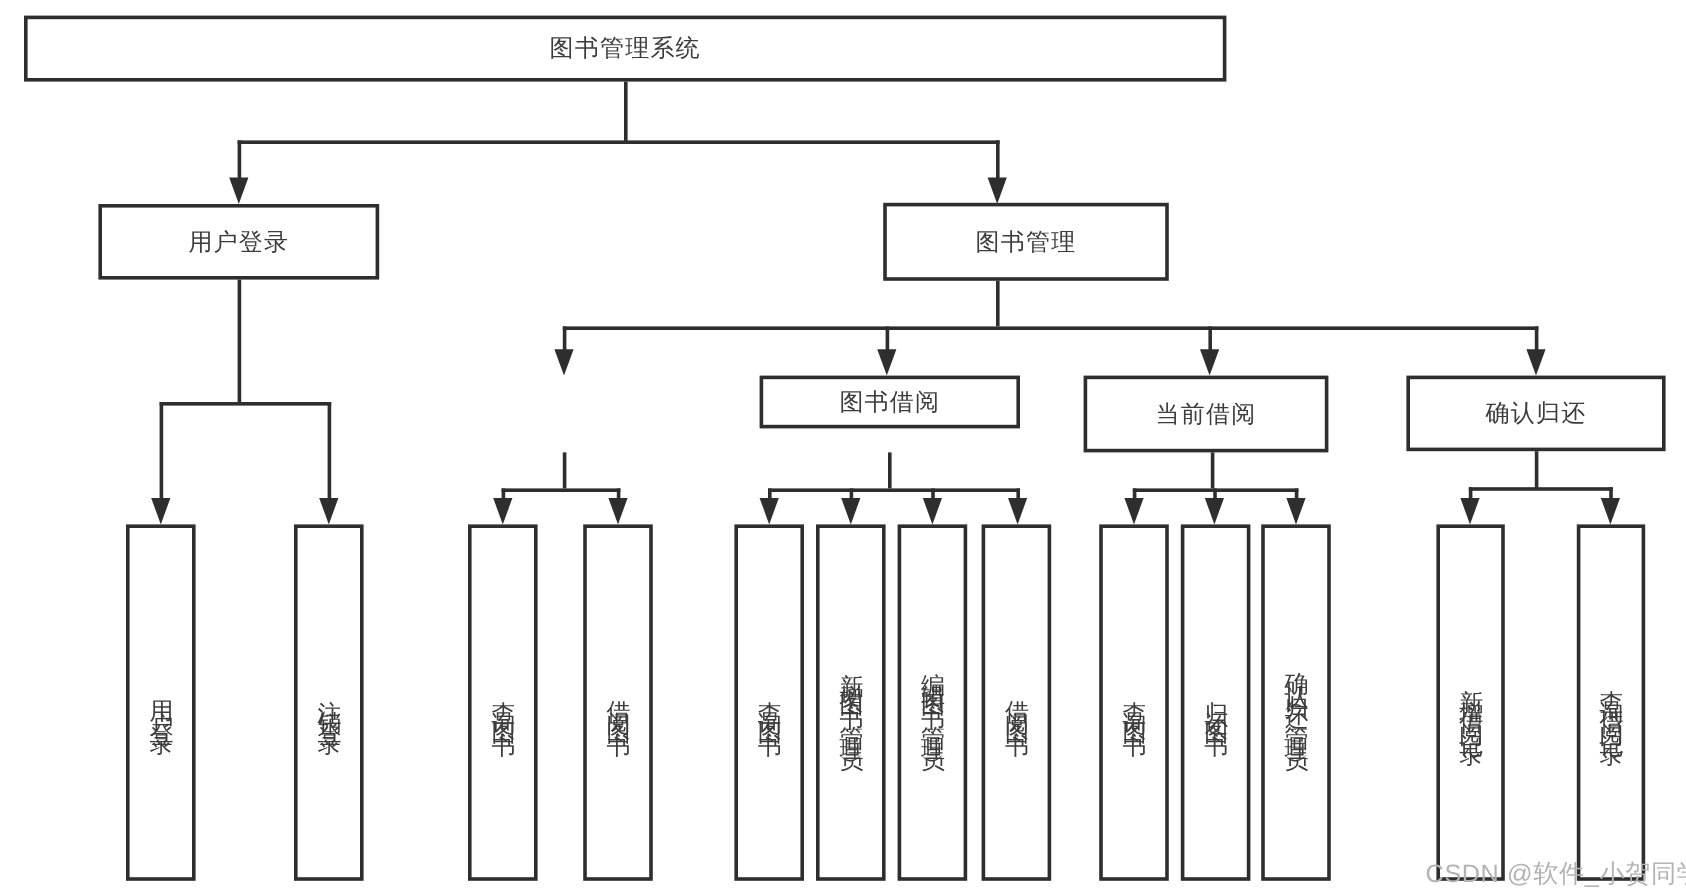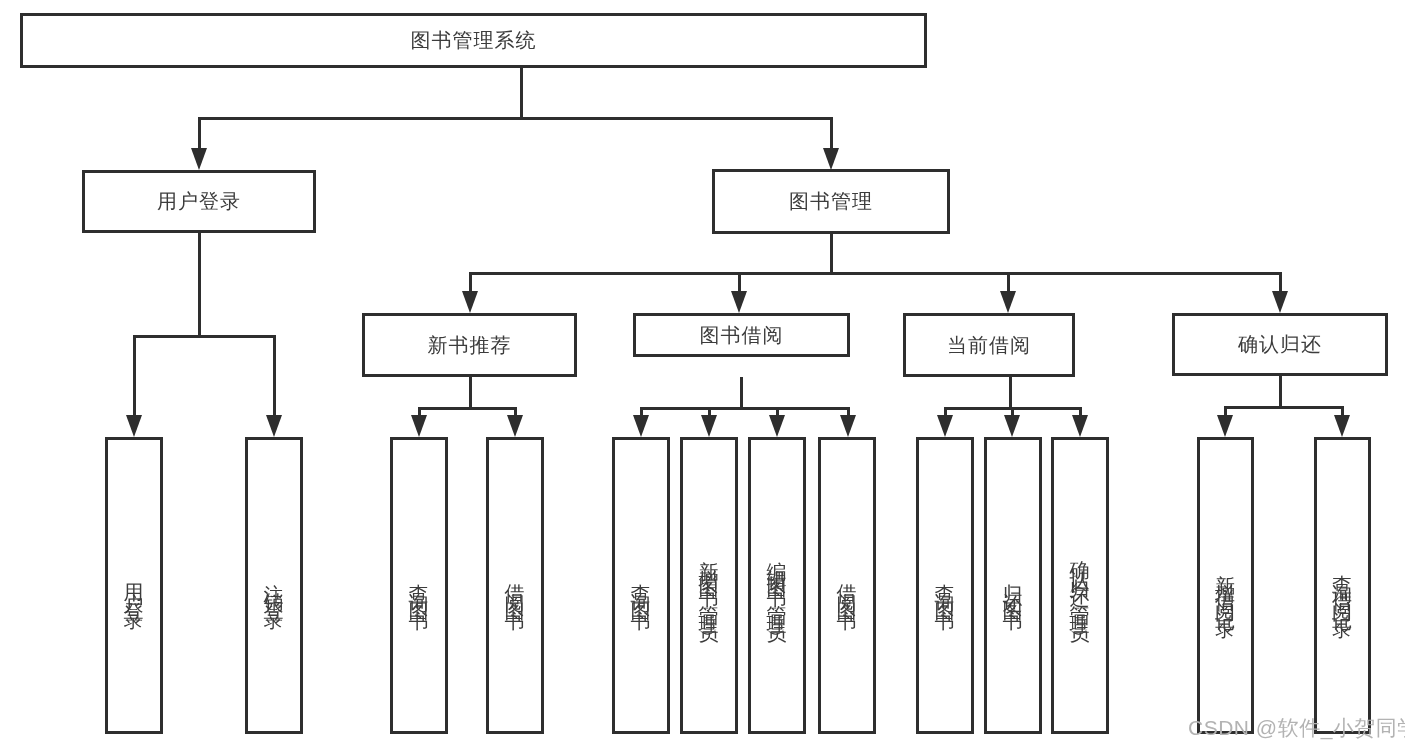--- a/index.html
+++ b/index.html
@@ -45,35 +45,35 @@
     position:absolute;left:1188px;top:714px;
     font-size:21px;color:var(--watermark);
     white-space:nowrap;letter-spacing:0.5px;
   }
 </style>
 </head>
 <body>
 
 <div id="canvas">
 
-  <div class="box hbox" style="left:20px;top:13px;width:907px;height:55px">
+  <div class="box hbox" style="left:20px;top:13px;width:1002px;height:55px">
     <span>图书管理系统</span>
   </div>
 
   <div class="ln" style="left:519.5px;top:68px;width:3px;height:52px"></div>
   <div class="ln" style="left:197.5px;top:117px;width:635px;height:3px"></div>
   <div class="ln" style="left:197.5px;top:117px;width:3px;height:34px"></div>
   <div class="ln" style="left:829.5px;top:117px;width:3px;height:34px"></div>
   <div class="arrow" style="left:191px;top:148px"></div>
   <div class="arrow" style="left:823px;top:148px"></div>
 
   <div class="box hbox" style="left:82px;top:170px;width:234px;height:63px">
     <span>用户登录</span>
   </div>
-  <div class="box hbox" style="left:712px;top:169px;width:238px;height:65px">
+  <div class="box hbox" style="left:736px;top:169px;width:238px;height:65px">
     <span>图书管理</span>
   </div>
 
   <div class="ln" style="left:197.5px;top:233px;width:3px;height:102px"></div>
   <div class="ln" style="left:132.5px;top:335px;width:143px;height:3px"></div>
   <div class="ln" style="left:132.5px;top:335px;width:3px;height:84px"></div>
   <div class="ln" style="left:272.5px;top:335px;width:3px;height:84px"></div>
   <div class="arrow" style="left:126px;top:415px"></div>
   <div class="arrow" style="left:266px;top:415px"></div>
 
@@ -81,27 +81,24 @@
   <div class="ln" style="left:468.5px;top:272px;width:813px;height:3px"></div>
   <div class="ln" style="left:468.5px;top:272px;width:3px;height:22px"></div>
   <div class="ln" style="left:737.5px;top:272px;width:3px;height:22px"></div>
   <div class="ln" style="left:1006.5px;top:272px;width:3px;height:22px"></div>
   <div class="ln" style="left:1278.5px;top:272px;width:3px;height:22px"></div>
   <div class="arrow" style="left:462px;top:291px"></div>
   <div class="arrow" style="left:731px;top:291px"></div>
   <div class="arrow" style="left:1000px;top:291px"></div>
   <div class="arrow" style="left:1272px;top:291px"></div>
 
-  <div class="box hbox" style="left:362px;top:313px;width:215px;height:64px">
-    <span>新书推荐</span>
-  </div>
   <div class="box hbox" style="left:633px;top:313px;width:217px;height:44px">
     <span>图书借阅</span>
   </div>
-  <div class="box hbox" style="left:903px;top:313px;width:172px;height:64px">
+  <div class="box hbox" style="left:903px;top:313px;width:204px;height:64px">
     <span>当前借阅</span>
   </div>
   <div class="box hbox" style="left:1172px;top:313px;width:216px;height:63px">
     <span>确认归还</span>
   </div>
 
   <div class="ln" style="left:468.5px;top:377px;width:3px;height:30px"></div>
   <div class="ln" style="left:417.5px;top:407px;width:99px;height:3px"></div>
   <div class="ln" style="left:417.5px;top:407px;width:3px;height:12px"></div>
   <div class="ln" style="left:513.5px;top:407px;width:3px;height:12px"></div>

